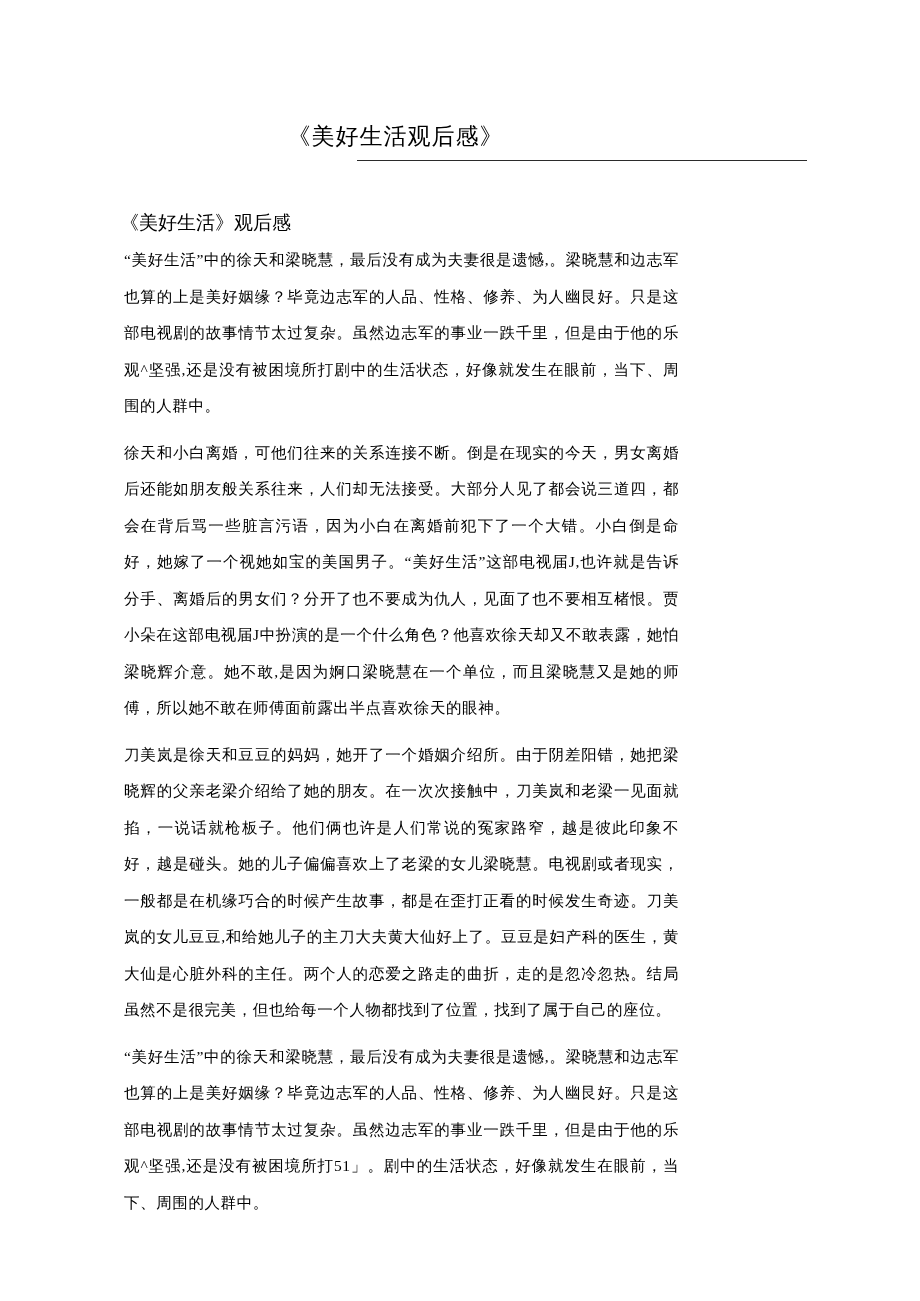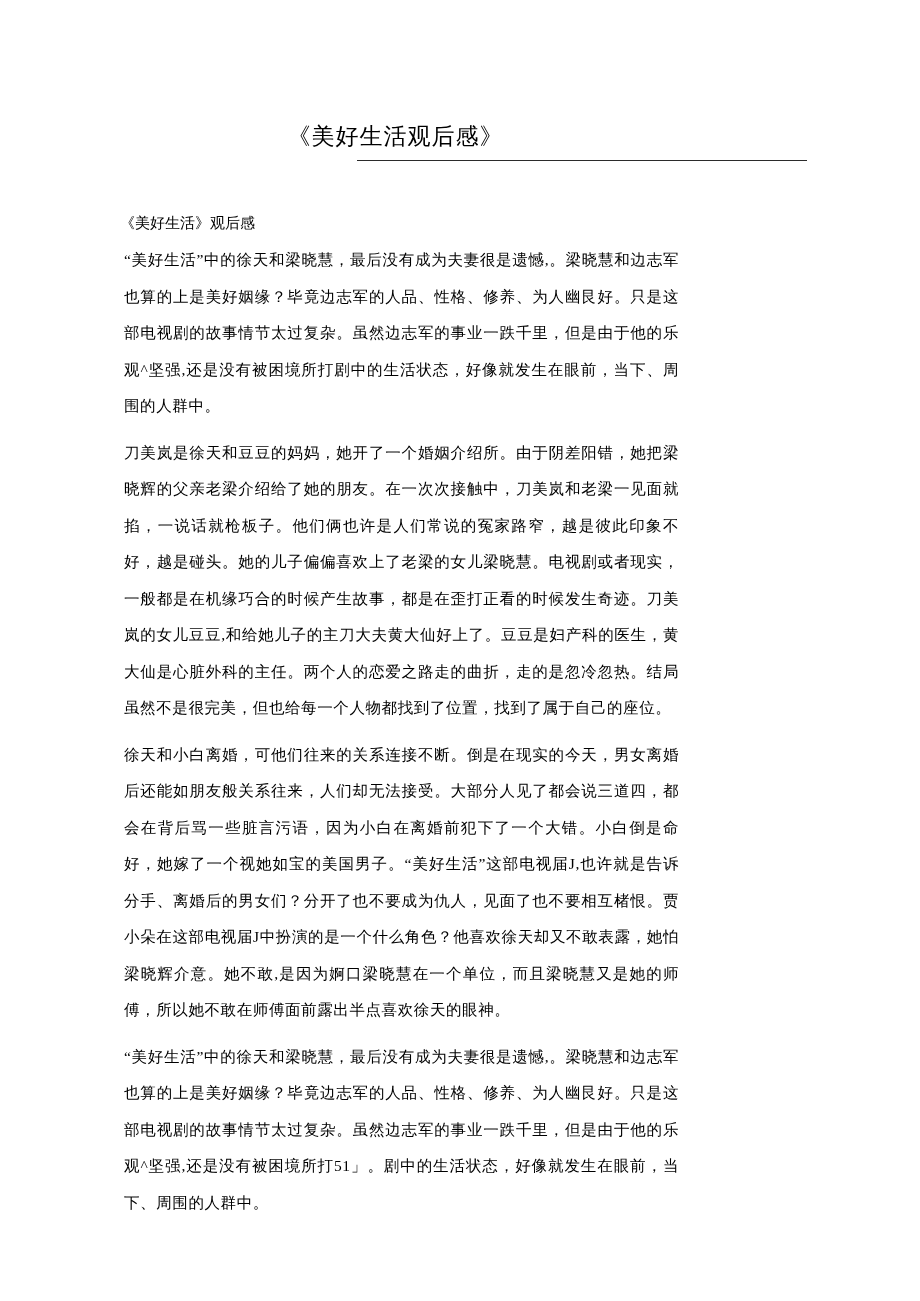--- a/index.html
+++ b/index.html
@@ -44,21 +44,21 @@
   .doc-summary {
     font-size: 11.5px;
     font-style: italic;
     letter-spacing: 0.3px;
     color: #1a1a1a;
     margin: 0 0 0 8px;
     white-space: nowrap;
     line-height: 16px;
   }
   .doc-subtitle {
-    font-size: 15px;
+    font-size: 19px;
     margin: 30px 0 8px 8px;
     line-height: 22px;
   }
   .doc-body p {
     font-size: 15.5px;
     line-height: 36.5px;
     text-align: justify;
     letter-spacing: 0.6px;
     margin: 0 0 10px 12px;
   }
@@ -71,18 +71,18 @@
   <div class="doc-header">
     <div class="doc-title">《美好生活观后感》</div>
     <div class="title-underline"></div>
   </div>
 
 
   <div class="doc-subtitle">《美好生活》观后感</div>
 
   <div class="doc-body">
     <p>“美好生活”中的徐天和梁晓慧，最后没有成为夫妻很是遗憾,。梁晓慧和边志军也算的上是美好姻缘？毕竟边志军的人品、性格、修养、为人幽艮好。只是这部电视剧的故事情节太过复杂。虽然边志军的事业一跌千里，但是由于他的乐观^坚强,还是没有被困境所打剧中的生活状态，好像就发生在眼前，当下、周围的人群中。</p>
+    <p>徐天和小白离婚，可他们往来的关系连接不断。倒是在现实的今天，男女离婚后还能如朋友般关系往来，人们却无法接受。大部分人见了都会说三道四，都会在背后骂一些脏言污语，因为小白在离婚前犯下了一个大错。小白倒是命好，她嫁了一个视她如宝的美国男子。“美好生活”这部电视届J,也许就是告诉分手、离婚后的男女们？分开了也不要成为仇人，见面了也不要相互楮恨。贾小朵在这部电视届J中扮演的是一个什么角色？他喜欢徐天却又不敢表露，她怕梁晓辉介意。她不敢,是因为婀口梁晓慧在一个单位，而且梁晓慧又是她的师傅，所以她不敢在师傅面前露出半点喜欢徐天的眼神。</p>
     <p>刀美岚是徐天和豆豆的妈妈，她开了一个婚姻介绍所。由于阴差阳错，她把梁晓辉的父亲老梁介绍给了她的朋友。在一次次接触中，刀美岚和老梁一见面就掐，一说话就枪板子。他们俩也许是人们常说的冤家路窄，越是彼此印象不好，越是碰头。她的儿子偏偏喜欢上了老梁的女儿梁晓慧。电视剧或者现实，一般都是在机缘巧合的时候产生故事，都是在歪打正看的时候发生奇迹。刀美岚的女儿豆豆,和给她儿子的主刀大夫黄大仙好上了。豆豆是妇产科的医生，黄大仙是心脏外科的主任。两个人的恋爱之路走的曲折，走的是忽冷忽热。结局虽然不是很完美，但也给每一个人物都找到了位置，找到了属于自己的座位。</p>
-    <p>徐天和小白离婚，可他们往来的关系连接不断。倒是在现实的今天，男女离婚后还能如朋友般关系往来，人们却无法接受。大部分人见了都会说三道四，都会在背后骂一些脏言污语，因为小白在离婚前犯下了一个大错。小白倒是命好，她嫁了一个视她如宝的美国男子。“美好生活”这部电视届J,也许就是告诉分手、离婚后的男女们？分开了也不要成为仇人，见面了也不要相互楮恨。贾小朵在这部电视届J中扮演的是一个什么角色？他喜欢徐天却又不敢表露，她怕梁晓辉介意。她不敢,是因为婀口梁晓慧在一个单位，而且梁晓慧又是她的师傅，所以她不敢在师傅面前露出半点喜欢徐天的眼神。</p>
     <p>“美好生活”中的徐天和梁晓慧，最后没有成为夫妻很是遗憾,。梁晓慧和边志军也算的上是美好姻缘？毕竟边志军的人品、性格、修养、为人幽艮好。只是这部电视剧的故事情节太过复杂。虽然边志军的事业一跌千里，但是由于他的乐观^坚强,还是没有被困境所打51」。剧中的生活状态，好像就发生在眼前，当下、周围的人群中。</p>
   </div>
 
 </div>
 
 </body></html>

